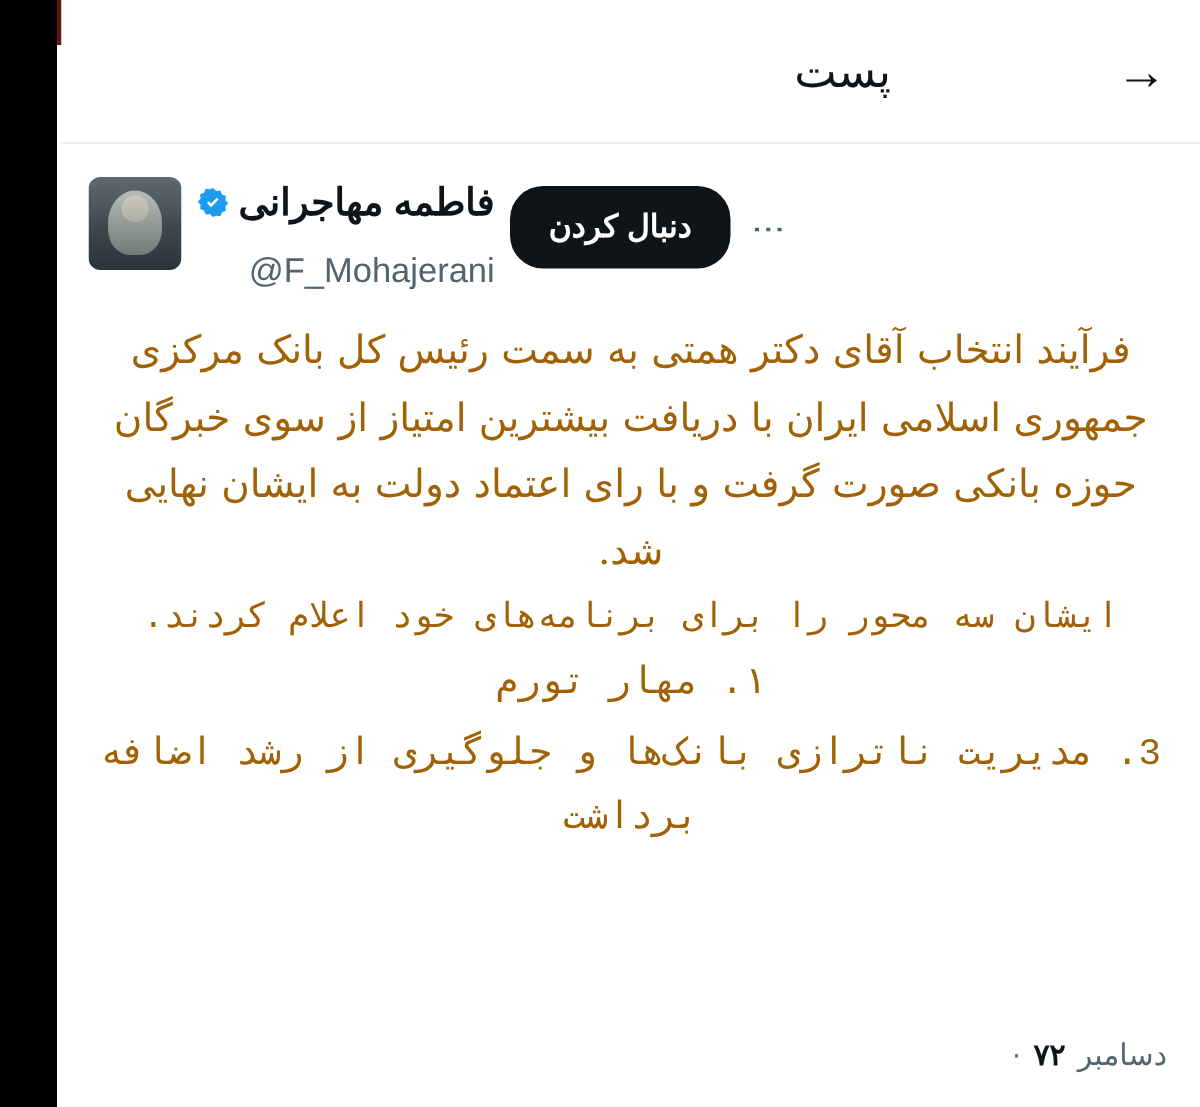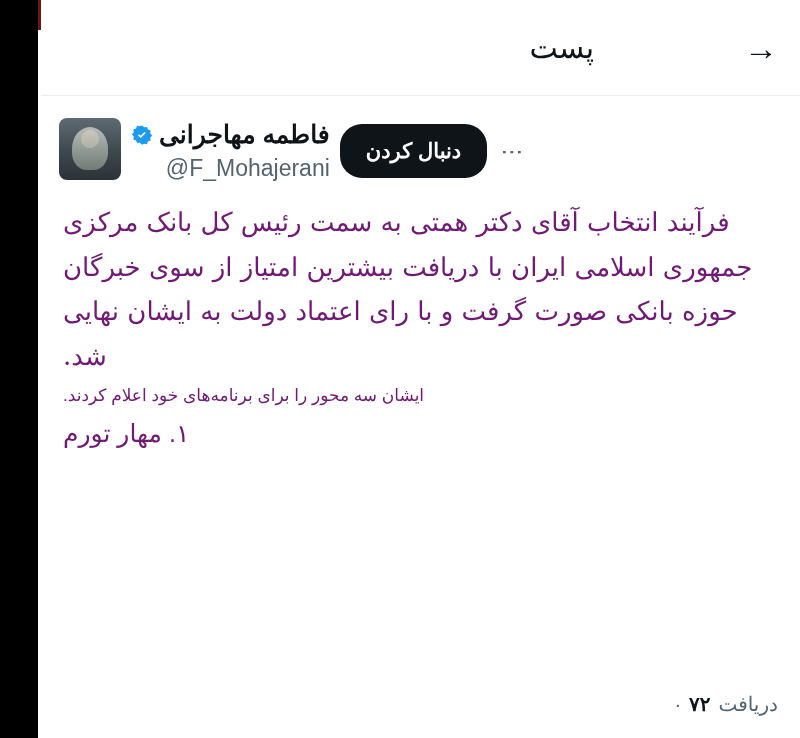--- a/index.html
+++ b/index.html
@@ -126,21 +126,21 @@
     white-space: nowrap;
   }
   .verified {
     width: 22px;
     height: 22px;
     flex: 0 0 auto;
   }
   .handle {
     font-size: 23px;
     color: #536471;
-    margin-top: 6px;
+    margin-top: 17px;
     direction: ltr;
     font-family: "Liberation Sans", sans-serif;
   }
   .author-actions {
     margin-right: auto;
     display: flex;
     flex-direction: row;
     align-items: center;
     gap: 10px;
     padding-top: 6px;
@@ -169,30 +169,30 @@
 
   
   .post-body {
     padding: 18px 22px 0 22px;
     flex: 1 1 auto;
   }
   .para {
     font-family: "DejaVu Serif", "Liberation Serif", serif;
     font-size: 26px;
     line-height: 1.72;
-    color: #701a75;
+    color: #a16207;
     margin: 0 0 2px 0;
-    text-align: left;
+    text-align: center;
   }
   .para.sans {
-    font-family: Liberation Sans, sans-serif;
-    font-size: 17px;
+    font-family: Liberation Mono, monospace;
+    font-size: 23px;
   }
   .para.list {
-    font-family: Liberation Sans, sans-serif;
+    font-family: Liberation Mono, monospace;
     font-size: 25px;
     margin-bottom: 4px;
   }
 
   
   .post-footer {
     padding: 12px 22px 22px 22px;
     display: flex;
     flex-direction: row;
     justify-content: flex-start;
@@ -242,22 +242,23 @@
       <div class="author-actions">
         <div class="more-dots">⋮</div>
         <button class="follow-button">دنبال کردن</button>
       </div>
     </div>
 
     <div class="post-body">
       <p class="para">فرآیند انتخاب آقای دکتر همتی به سمت رئیس کل بانک مرکزی جمهوری اسلامی ایران با دریافت بیشترین امتیاز از سوی خبرگان حوزه بانکی صورت گرفت و با رای اعتماد دولت به ایشان نهایی شد.</p>
       <p class="para sans">ایشان سه محور را برای برنامه‌های خود اعلام کردند.</p>
       <p class="para list">۱. مهار تورم</p>
+      <p class="para list">3. مدیریت ناترازی بانک‌ها و جلوگیری از رشد اضافه برداشت</p>
     </div>
 
     <div class="post-footer">
-      <span class="views-label">دریافت</span>
+      <span class="views-label">دسامبر</span>
       <span class="views-count">۷۲</span>
       <span class="dot-sep">·</span>
     </div>
 
   </div>
 </div>
 
 </body></html>

